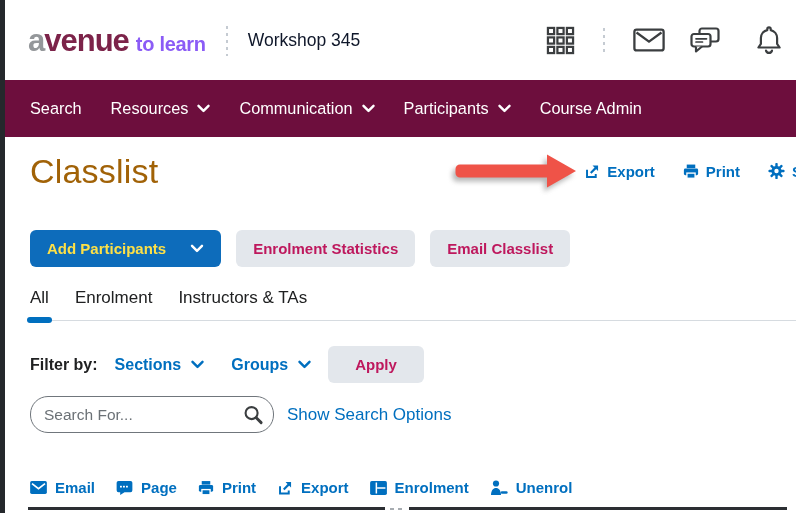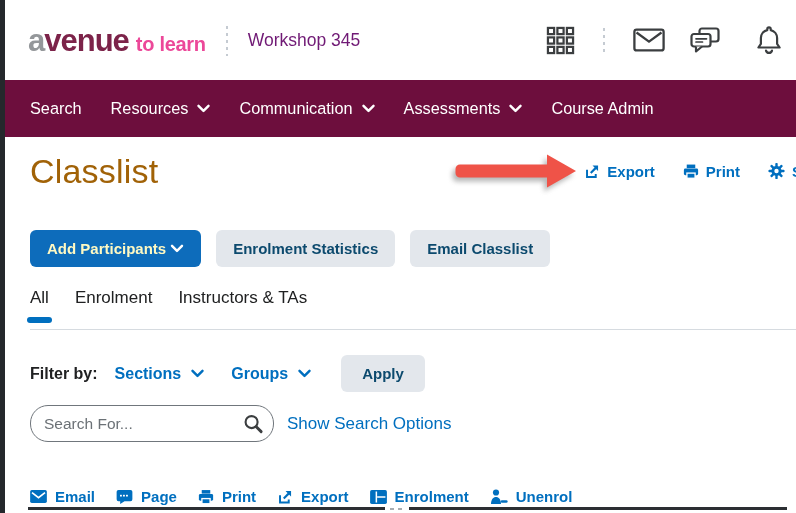--- a/index.html
+++ b/index.html
@@ -12,26 +12,26 @@
   svg { display:block; }
 
   .left-strip { position:absolute; left:0; top:0; width:5px; height:513px; background:#24282c; z-index:60; }
 
   
   .minibar { height:80px; display:flex; align-items:center; padding:0 8px 0 28px; background:#fff; }
   .brand { display:flex; align-items:baseline; cursor:pointer; }
   .brand .lg { font-size:31px; font-weight:700; letter-spacing:-1px; line-height:1; }
   .brand .lg.gray { color:#94979a; }
   .brand .lg.maroon { color:#7c2349; }
-  .brand .tagline { font-size:20px; font-weight:700; letter-spacing:-0.3px; color:#ec4899; margin-left:7px; }
+  .brand .tagline { font-size:20px; font-weight:700; letter-spacing:-0.3px; color:#8b5cf6; margin-left:7px; }
   .dot-divider { width:4px; height:32px; margin:0 19px;
     background-image:radial-gradient(circle,#c5cbd2 1.3px,transparent 1.4px);
     background-size:4px 7px; background-repeat:repeat-y; }
   .dot-divider.sm { height:28px; margin:0 2px; }
-  .course-title { font-size:17.5px; color:#701a75; }
+  .course-title { font-size:17.5px; color:#0f172a; }
   .minibar-icons { margin-left:auto; display:flex; align-items:center; gap:25px; color:#3b3e40; padding-right:6px; }
   .mb-icon { cursor:pointer; color:#3b3e40; }
   .mb-icon.bell { margin-left:11px; }
 
   
   .navbar { height:57px; background:#6d0e3d; display:flex; align-items:center; gap:29px; padding:0 16px 0 30px; }
   .nav-item { display:flex; align-items:center; gap:9px; color:#fff; font-size:16.3px; cursor:pointer; white-space:nowrap; }
   .chev { flex:0 0 auto; }
 
   
@@ -40,32 +40,32 @@
   .title-row { margin-top:12px; height:44px; display:flex; align-items:center; position:relative; }
   .page-title { font-size:34px; font-weight:400; letter-spacing:0.2px; color:#a16207; }
   .page-actions { position:absolute; right:-6px; top:50%; transform:translateY(-50%); display:flex; align-items:center; gap:28px; }
   .action { display:flex; align-items:center; gap:7px; color:#006fbf; font-weight:700; font-size:15px; cursor:pointer; white-space:nowrap; }
   .arrow-annotation { position:absolute; left:424px; top:2px; pointer-events:none;
     filter:drop-shadow(-3px 4px 2.5px rgba(95,95,95,0.45)); }
 
   .buttons-row { margin-top:37px; display:flex; align-items:center; gap:15px; }
   .btn { height:37px; border:none; border-radius:6px; font-family:inherit; font-size:15px; font-weight:700;
     display:inline-flex; align-items:center; justify-content:center; cursor:pointer; }
-  .btn-primary { background:#0d6cbb; color:#fef9c3; padding:4px 17px; gap:4px; }
-  .btn-secondary { background:#e3e7ec; color:#0c4a6e; padding:0 17px; }
-
-  .tabs-row { margin-top:21px; display:flex; gap:26px; border-bottom:1px solid #d6dbe0; padding-bottom:21px; margin-right:0; }
+  .btn-primary { background:#0d6cbb; color:#fde047; padding:4px 17px; gap:24px; }
+  .btn-secondary { background:#e3e7ec; color:#be185d; padding:0 17px; }
+
+  .tabs-row { margin-top:21px; display:flex; gap:26px; border-bottom:1px solid #d6dbe0; padding-bottom:12px; margin-right:0; }
   .tab { font-size:17px; color:#202122; cursor:pointer; position:relative; white-space:nowrap; }
   .tab.active::after { content:""; position:absolute; left:-3px; right:-3px; bottom:-15px; height:6px; border-radius:3px; background:#006fbf; }
 
   .filter-row { margin-top:25px; display:flex; align-items:center; }
   .filter-label { font-size:16px; font-weight:700; color:#202122; margin-right:17px; }
   .filter-link { display:flex; align-items:center; gap:10px; color:#006fbf; font-size:16px; font-weight:700; cursor:pointer; }
   .filter-link + .filter-link { margin-left:27px; }
-  .btn-apply { margin-left:30px; padding:0 21px; }
+  .btn-apply { margin-left:17px; padding:0 27px; }
 
   .search-row { margin-top:13px; display:flex; align-items:center; gap:13px; }
   .search-box { width:244px; height:37px; border:1px solid #70767c; border-radius:18px; position:relative;
     display:flex; align-items:center; background:#fff; }
   .search-box input { width:100%; height:100%; border:none; outline:none; background:transparent;
     padding:0 40px 0 13px; font-family:inherit; font-size:15.5px; color:#202122; }
   .search-box input::placeholder { color:#6b7176; opacity:1; }
   .search-btn { position:absolute; right:9px; top:50%; transform:translateY(-50%); background:none; border:none;
     color:#3b3e40; cursor:pointer; padding:0; }
   .show-options { color:#006fbf; font-size:17px; cursor:pointer; white-space:nowrap; }
@@ -213,21 +213,21 @@
         <use href="#sym-chev"></use>
       </svg>
   </div>
   <div class="nav-item">
     <span>Communication</span>
     <svg class="chev" width="13" height="9" style="color:#fff">
         <use href="#sym-chev"></use>
       </svg>
   </div>
   <div class="nav-item">
-    <span>Assessments</span>
+    <span>Participants</span>
     <svg class="chev" width="13" height="9" style="color:#fff">
         <use href="#sym-chev"></use>
       </svg>
   </div>
   <div class="nav-item">
     <span>Course Admin</span>
   </div>
 </nav>
 
 <main class="main">

